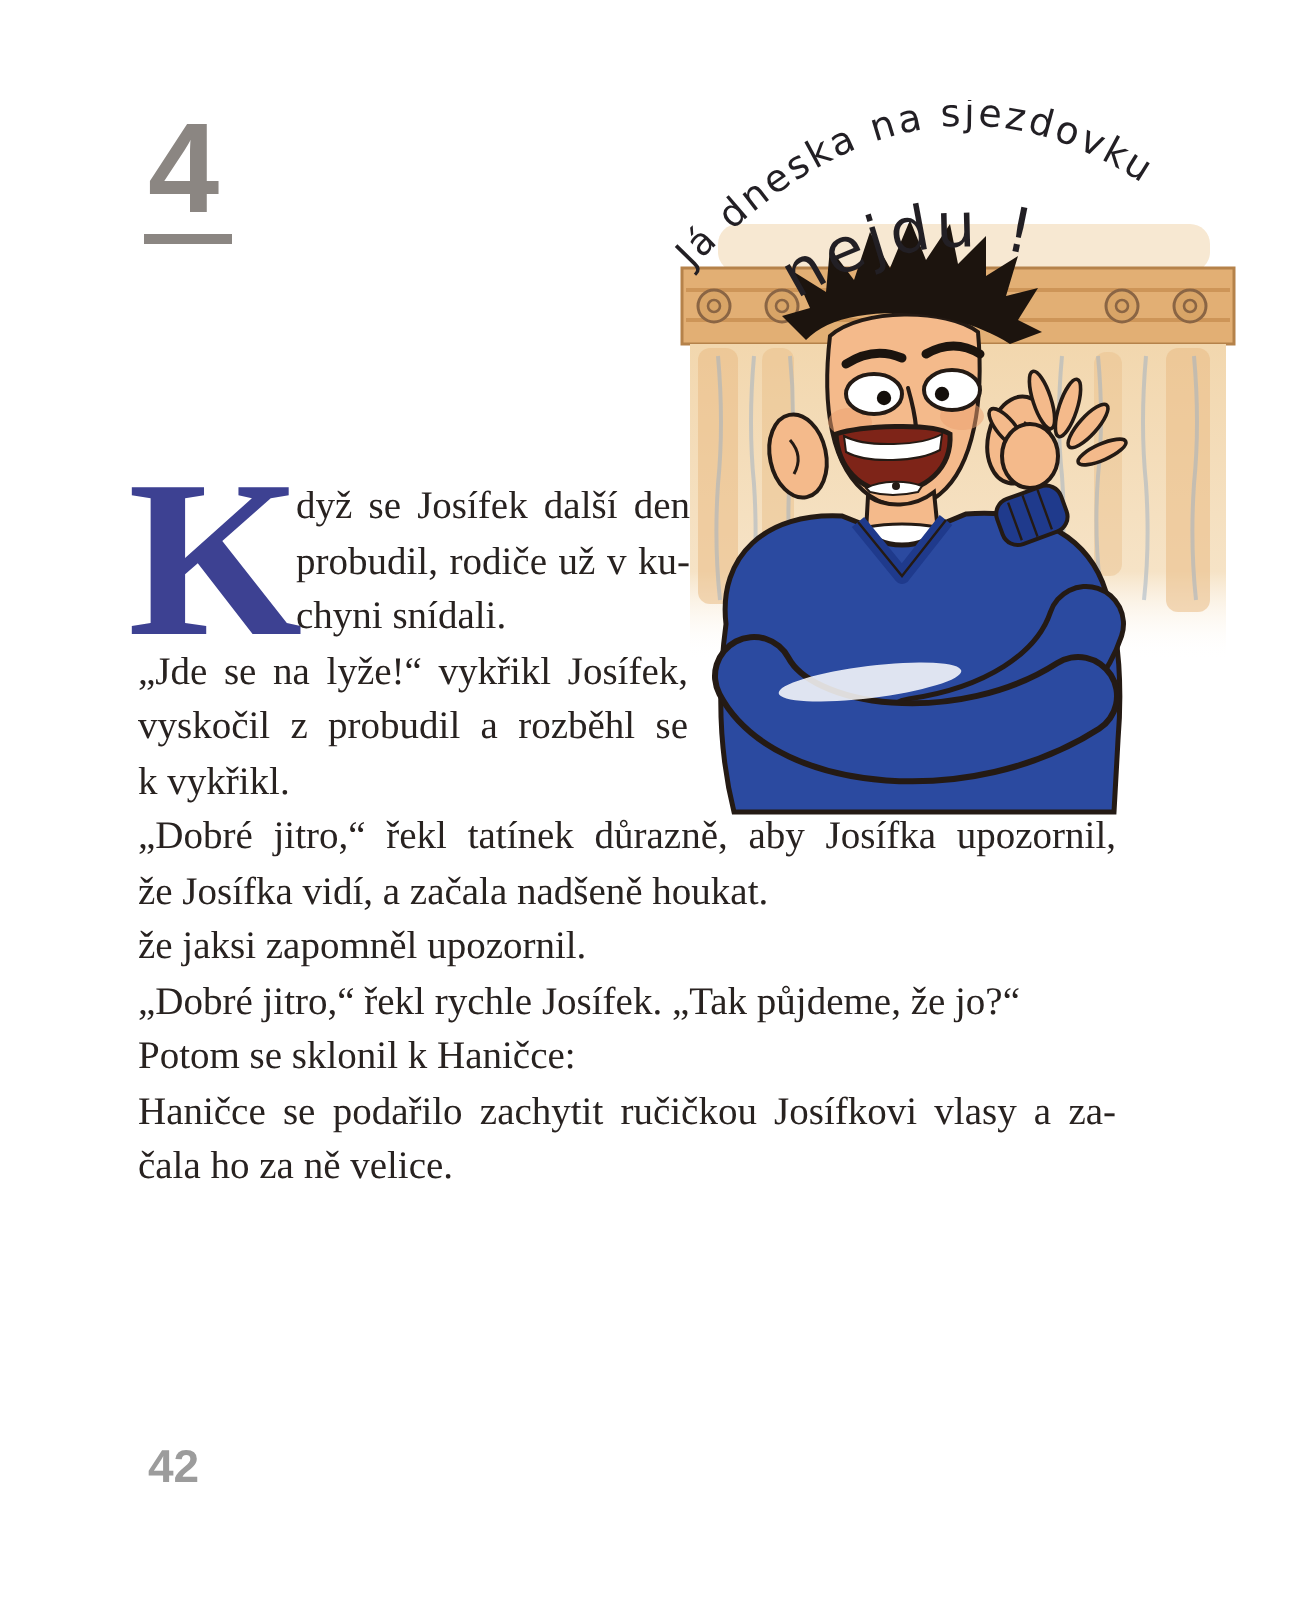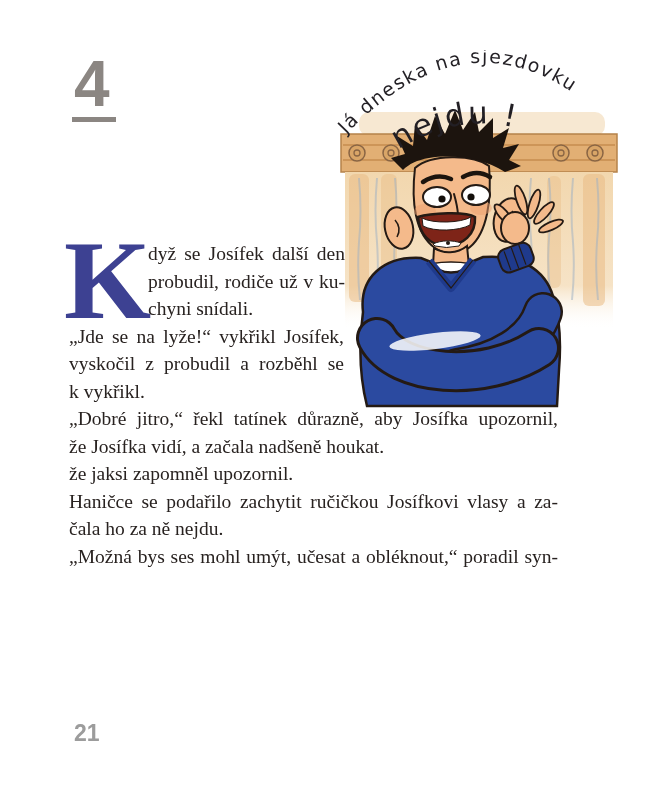--- a/index.html
+++ b/index.html
@@ -171,18 +171,19 @@
 <div class="text-block">
   <div class="line j n1">dyž se Josífek další den</div>
   <div class="line j n1">probudil, rodiče už v ku-</div>
   <div class="line n1">chyni snídali.</div>
   <div class="line j n2">„Jde se na lyže!“ vykřikl Josífek,</div>
   <div class="line j n2">vyskočil z probudil a rozběhl se</div>
   <div class="line n2">k vykřikl.</div>
   <div class="line j">„Dobré jitro,“ řekl tatínek důrazně, aby Josífka upozornil,</div>
   <div class="line">že Josífka vidí, a začala nadšeně houkat.</div>
   <div class="line">že jaksi zapomněl upozornil.</div>
+  <div class="line">„Dobré jitro,“ řekl rychle Josífek. „Tak půjdeme, že jo?“</div>
+  <div class="line">Potom se sklonil k Haničce:</div>
   <div class="line j">Haničce se podařilo zachytit ručičkou Josífkovi vlasy a za-</div>
-  <div class="line">čala ho za ně nejdu.</div>
-  <div class="line j">„Možná bys ses mohl umýt, učesat a obléknout,“ poradil syn-</div>
+  <div class="line">čala ho za ně velice.</div>
 </div>
 
-<div class="page-number">21</div>
+<div class="page-number">42</div>
 
 </body></html>

